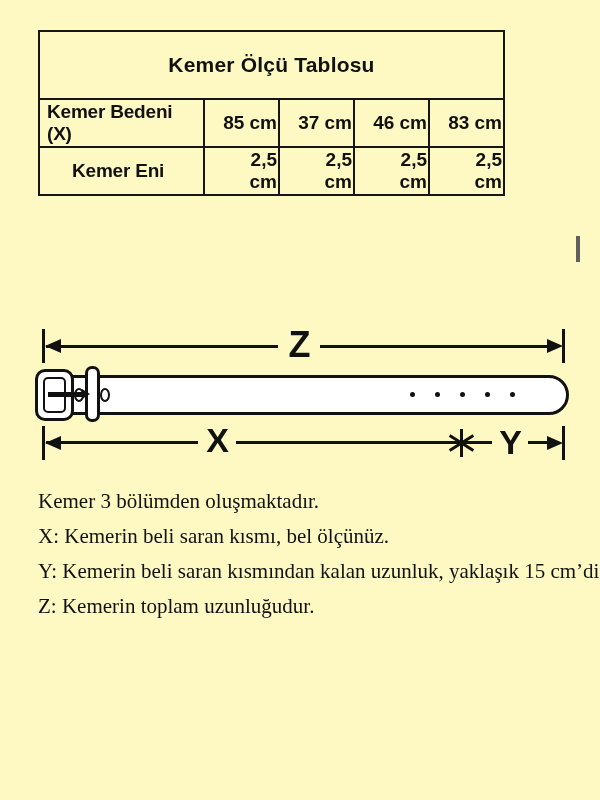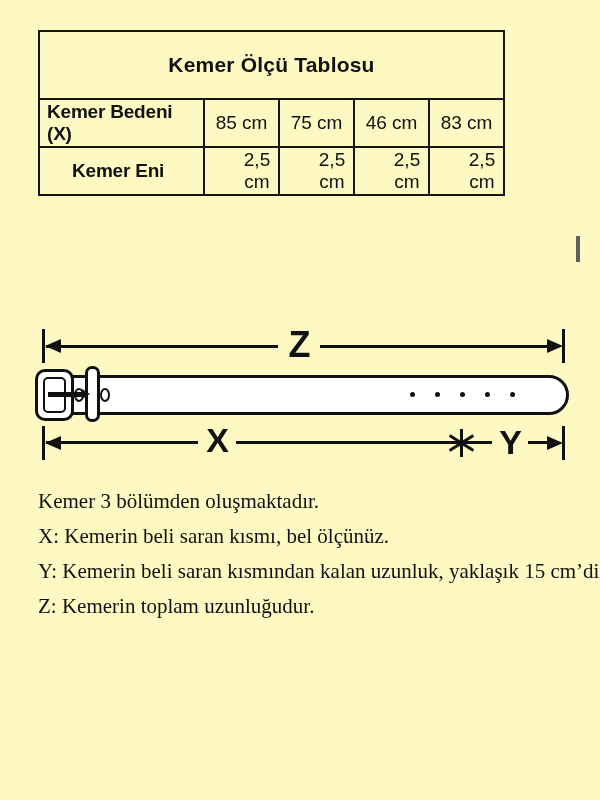--- a/index.html
+++ b/index.html
@@ -5,21 +5,21 @@
   html,body{margin:0;padding:0;background:#ffffff;}
   .page{position:relative;width:600px;height:800px;background:#fef9c3;overflow:hidden;
         font-family:"Liberation Sans","DejaVu Sans",sans-serif;color:#111;}
 
   
   table.size-table{position:absolute;left:38px;top:30px;border-collapse:collapse;table-layout:fixed;}
   table.size-table td{border:2px solid #161616;overflow:hidden;vertical-align:middle;}
   td.title-cell{height:64px;text-align:center;font-weight:bold;font-size:21px;letter-spacing:0.2px;}
   tr.head-row td{height:36px;font-weight:bold;font-size:20px;text-align:center;}
   td.row-label{font-weight:bold;font-size:19px;text-align:left;padding-left:7px;letter-spacing:-0.2px;}
-  td.val{font-size:19px;font-weight:400;text-align:center;}
+  td.val{font-size:19px;font-weight:700;text-align:right;}
   tr.r1 td{height:40px;} tr.r2 td{height:36px;} tr.r3 td{height:32px;padding-left:32px;}
 
   
   .vmark{position:absolute;left:576px;top:236px;width:4px;height:26px;background:#5f5f5f;}
 
   
   .diagram{position:absolute;left:0;top:0;width:600px;height:800px;}
   .dline{position:absolute;height:3px;background:#111;}
   .dtick{position:absolute;width:3px;height:34px;background:#111;}
   .arr{position:absolute;width:0;height:0;border-top:7px solid transparent;border-bottom:7px solid transparent;}
@@ -66,21 +66,21 @@
       <col style="width:75px">
         <col style="width:75px">
     </colgroup>
     <tbody>
       <tr>
         <td class="title-cell" colspan="5">Kemer Ölçü Tablosu</td>
       </tr>
       <tr class="r1">
         <td class="row-label">Kemer Bedeni (X)</td>
         <td class="val">85 cm</td>
-        <td class="val">75 cm</td>
+        <td class="val">37 cm</td>
         <td class="val">46 cm</td>
         <td class="val">83 cm</td>
       </tr>
       <tr class="r3">
         <td class="row-label">Kemer Eni</td>
         <td class="val">2,5 cm</td>
         <td class="val">2,5 cm</td>
         <td class="val">2,5 cm</td>
         <td class="val">2,5 cm</td>
       </tr>

